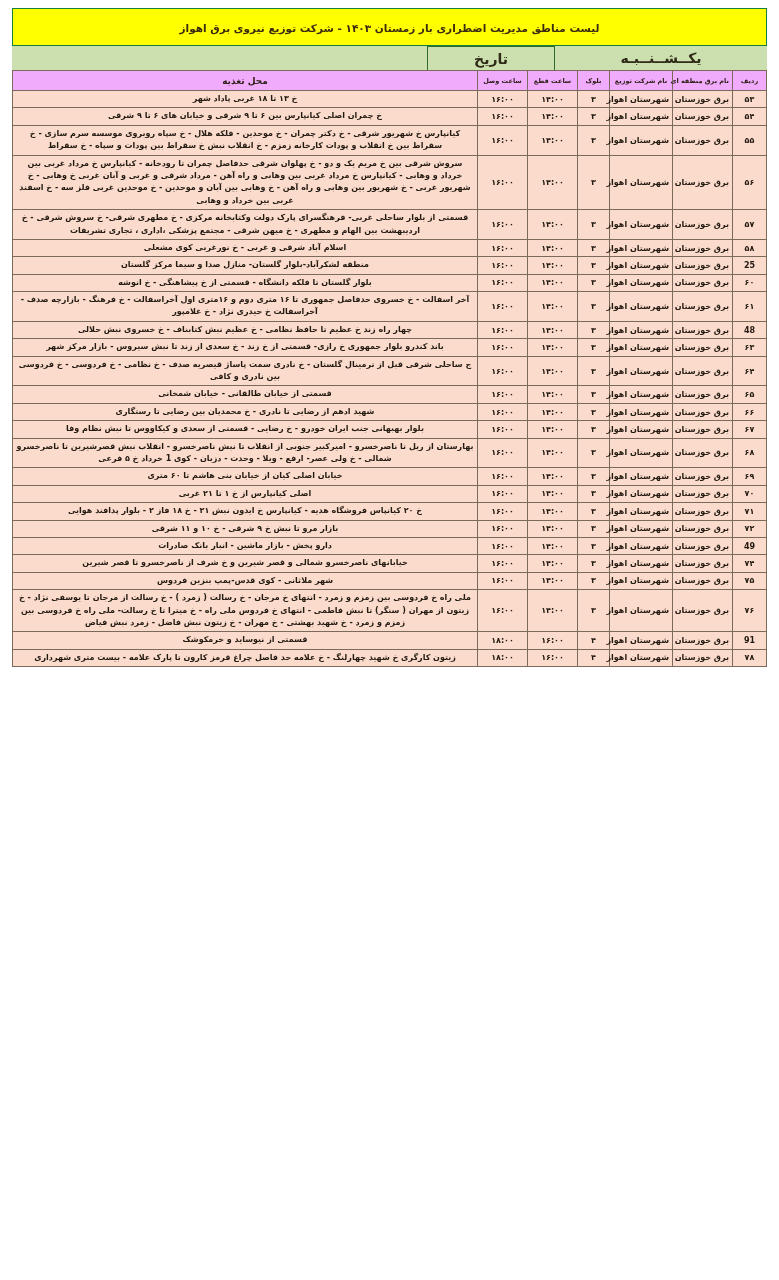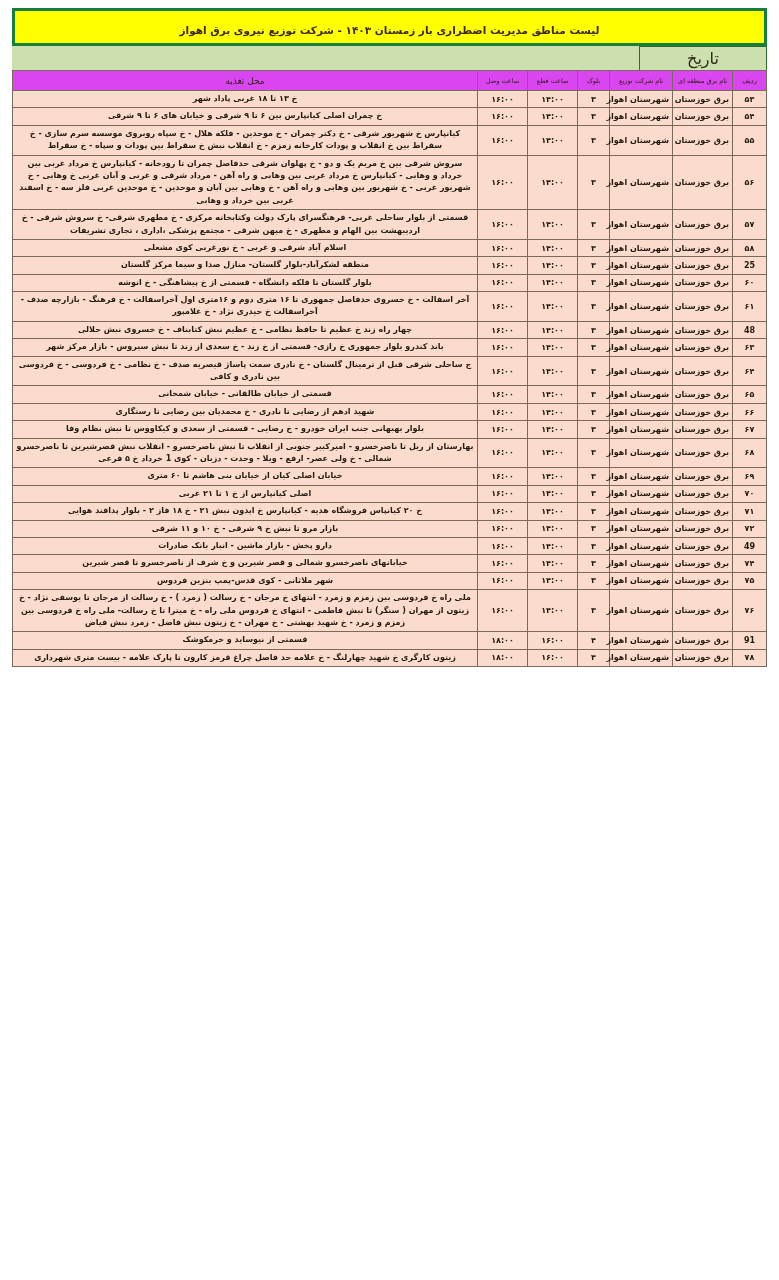--- a/index.html
+++ b/index.html
@@ -24,40 +24,40 @@
 
   
   .title-bar {
     background: #FFFF00;
     height: 38px;
     line-height: 38px;
     text-align: center;
     font-size: 10.5px;
     font-weight: bold;
     color: #3b2a10;
-    border: 3px solid #15803d;
+    border: 1px solid #15803d;
     box-sizing: border-box;
     white-space: nowrap;
     overflow: hidden;
   }
 
   
   .date-band {
     display: flex;
     flex-direction: row;
     height: 24px;
     background: #CCDFAF;
     box-sizing: border-box;
   }
   .date-band .cell {
     display: flex;
     align-items: center;
     justify-content: center;
-    font-size: 16px;
-    font-weight: normal;
+    font-size: 14px;
+    font-weight: bold;
     color: #2e2a16;
     box-sizing: border-box;
     height: 100%;
   }
   .date-label {
     width: 128px;
     border: 1px solid #2f6b2f;
     border-bottom: none;
   }
   .date-weekday {
@@ -76,23 +76,23 @@
     border: 1px solid #7a6a5c;
   }
   table.grid th, table.grid td {
     border: 1px solid #7a6a5c;
     box-sizing: border-box;
     vertical-align: middle;
     text-align: center;
     padding: 2px 3px;
   }
   table.grid thead th {
-    background: #d946ef;
+    background: #f0abfc;
     font-size: 6.5px;
-    font-weight: normal;
+    font-weight: bold;
     color: #2b1d12;
     height: 20px;
     white-space: nowrap;
   }
   table.grid thead th.feed-head {
     font-size: 9px;
   }
   table.grid tbody td {
     background: #FBDCCC;
     font-size: 8px;
@@ -122,20 +122,21 @@
   col.w-feed    { width: auto; }
 </style>
 </head>
 <body>
 
 <div class="sheet">
 
   <div class="title-bar">لیست مناطق مدیریت اضطراری بار زمستان ۱۴۰۳ - شرکت توزیع نیروی برق اهواز</div>
 
   <div class="date-band">
+    <div class="cell date-weekday">یکــشــنــبـه</div>
     <div class="cell date-label">تاریخ</div>
   </div>
 
   <table class="grid">
     <colgroup>
       <col class="w-radif">
         <col class="w-region">
         <col class="w-company">
       <col class="w-block">
         <col class="w-off">

